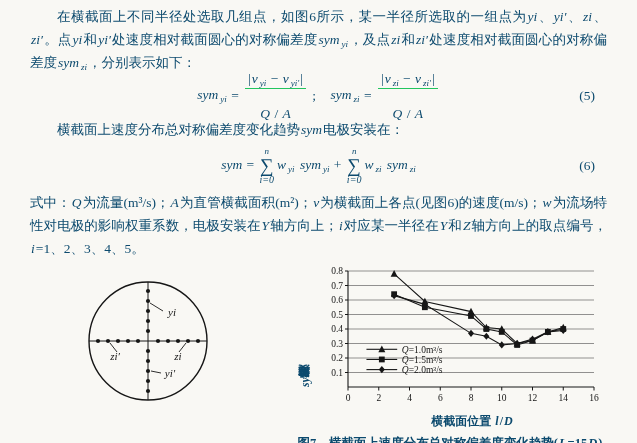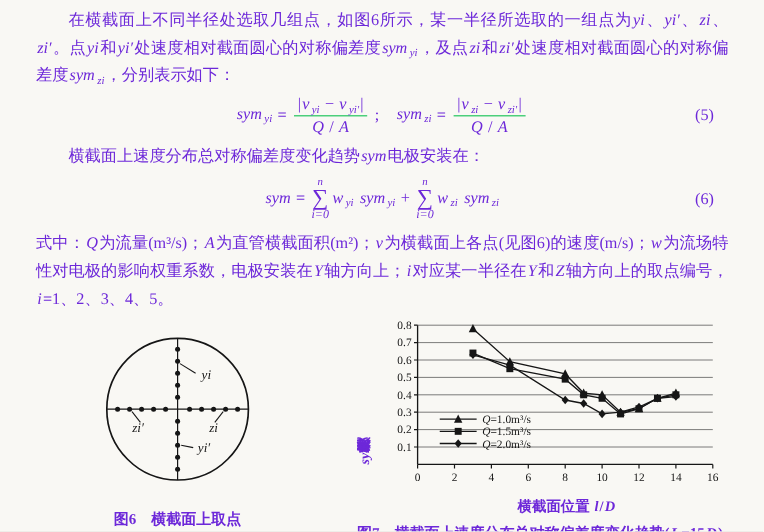--- a/index.html
+++ b/index.html
@@ -1,33 +1,33 @@
 <!DOCTYPE html>
 <html><head>
 <meta charset="utf-8">
 <style>
   html,body{margin:0;padding:0;background:#e8e6e1;}
   .page{
     width:637px;height:443px;box-sizing:border-box;
     padding:5px 30px 0 30px;background:#f9f8f4;overflow:hidden;
     font-family:"Liberation Serif","DejaVu Serif",serif;
-    color:#6d28d9;position:relative;
+    color:#0c4a6e;position:relative;
   }
   .para{margin:0;font-size:13.5px;line-height:23px;text-align:justify;}
   .indent{text-indent:2em;}
   .it{font-style:italic;font-family:"Liberation Serif","DejaVu Serif",serif;margin:0 1px;}
   sub{font-size:9px;line-height:0;vertical-align:-3px;}
   .eqrow{position:relative;display:flex;justify-content:center;align-items:center;}
   #eq5-row{height:44px;}
   #eq6-row{height:50px;}
   .eq{font-size:13.5px;white-space:nowrap;}
   .eqnum{position:absolute;right:12px;top:50%;transform:translateY(-50%);font-size:13.5px;}
   .frac{display:inline-block;vertical-align:middle;text-align:center;margin:0 3px;line-height:16px;}
   .frac .num{display:block;border-bottom:1px solid #22c55e;padding:0 3px 1px 3px;}
-  .frac .den{display:block;padding-top:1px;}
+  .frac .den{display:block;padding-top:17px;}
   .sum{display:inline-flex;flex-direction:column;align-items:center;vertical-align:middle;margin:0 2px;line-height:1;}
   .sum .top{font-size:9px;font-style:italic;}
   .sum .sig{font-size:19px;line-height:1;}
   .sum .bot{font-size:10px;font-style:italic;}
   .figures{display:flex;justify-content:space-between;margin-top:3px;}
   .fig6-block{width:236px;padding-top:12px;display:flex;flex-direction:column;align-items:center;}
   .fig6-block figcaption{margin-top:18px;}
   .figcap{font-size:12.5px;font-weight:bold;white-space:nowrap;}
   .fig7-block{width:314px;display:flex;flex-direction:column;align-items:center;}
   .fig7-plot{display:flex;align-items:flex-start;}
@@ -99,21 +99,20 @@
           <circle cx="66" cy="16" r="2.1" fill="#161616"></circle>
           <line x1="81" y1="36" x2="68" y2="28" stroke="#161616" stroke-width="0.9"></line>
           <text x="90" y="41" font-size="11" font-style="italic" fill="#161616" text-anchor="middle">yi</text>
           <line x1="97" y1="77" x2="104" y2="68" stroke="#161616" stroke-width="0.9"></line>
           <text x="96" y="85" font-size="11" font-style="italic" fill="#161616" text-anchor="middle">zi</text>
           <line x1="35" y1="77" x2="28" y2="68" stroke="#161616" stroke-width="0.9"></line>
           <text x="33" y="85" font-size="11" font-style="italic" fill="#161616" text-anchor="middle">zi′</text>
           <line x1="79" y1="98" x2="69" y2="96" stroke="#161616" stroke-width="0.9"></line>
           <text x="88" y="102" font-size="11" font-style="italic" fill="#161616" text-anchor="middle">yi′</text>
         </svg>
-      <figcaption class="figcap">图6　横截面上取点</figcaption>
     </figure>
 
     <figure class="fig7-block">
       <div class="fig7-plot">
         <div class="ylabel">
             <span>对称偏差度 </span>
             <span class="it">sym</span>
           </div>
         <div>
           <svg id="fig7-svg" width="292" height="148" viewBox="0 0 292 148">

